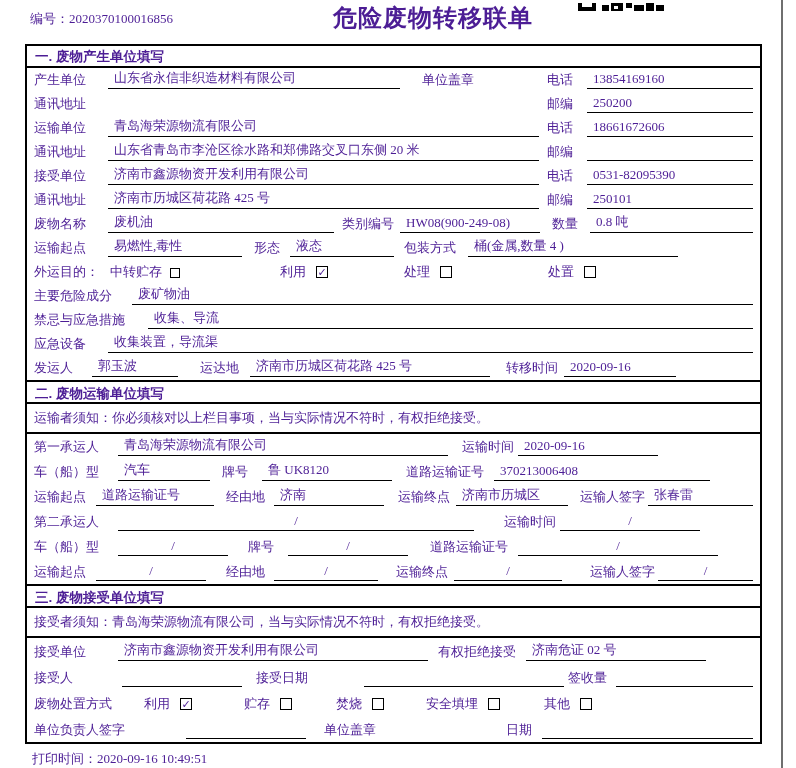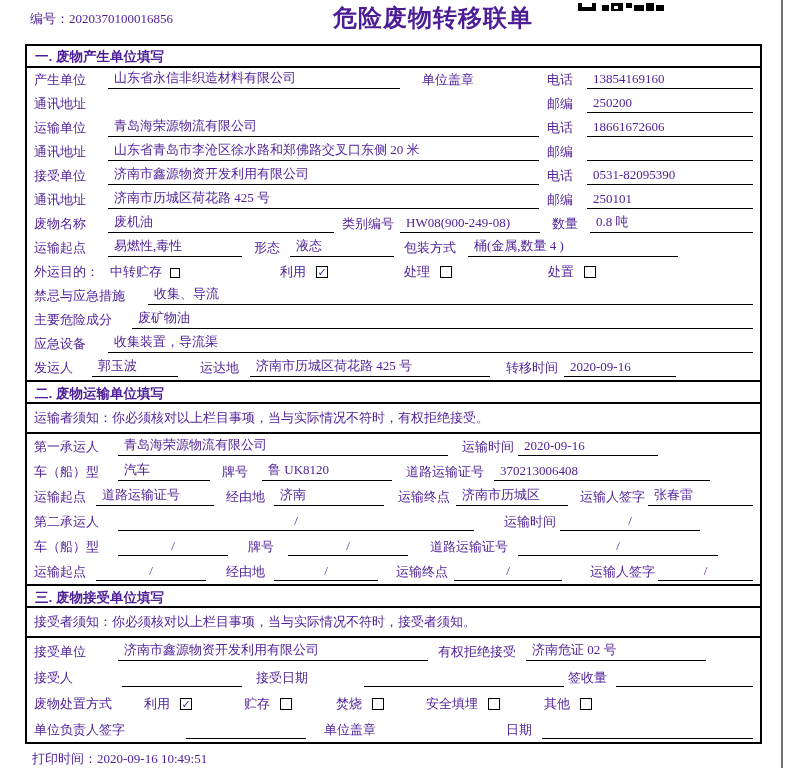--- a/index.html
+++ b/index.html
@@ -146,27 +146,27 @@
         <span class="cb" style="margin-left:8px;width:10px;height:10px"></span>
         <span class="l" style="margin-left:100px">利用</span>
         <span class="cb" style="margin-left:10px">✓</span>
         <span class="l" style="margin-left:76px">处理</span>
         <span class="cb" style="margin-left:10px"></span>
         <span class="l" style="margin-left:96px">处置</span>
         <span class="cb" style="margin-left:10px"></span>
       </div>
 
       <div class="row h24">
+        <span class="l" style="width:98px">主要危险成分</span>
+        <span class="v flex1">废矿物油</span>
+      </div>
+
+      <div class="row h24">
         <span class="l" style="width:114px">禁忌与应急措施</span>
         <span class="v flex1">收集、导流</span>
-      </div>
-
-      <div class="row h24">
-        <span class="l" style="width:98px">主要危险成分</span>
-        <span class="v flex1">废矿物油</span>
       </div>
 
       <div class="row h24">
         <span class="l" style="width:74px">应急设备</span>
         <span class="v flex1">收集装置，导流渠</span>
       </div>
 
       <div class="row h24">
         <span class="l" style="width:58px">发运人</span>
         <span class="v" style="width:86px">郭玉波</span>
@@ -227,21 +227,21 @@
         <span class="v c" style="width:110px">/</span>
         <span class="l" style="width:48px;margin-left:20px">经由地</span>
         <span class="v c" style="width:104px">/</span>
         <span class="l" style="width:58px;margin-left:18px">运输终点</span>
         <span class="v c" style="width:108px">/</span>
         <span class="l" style="width:68px;margin-left:28px">运输人签字</span>
         <span class="v c flex1">/</span>
       </div>
 
       <div class="sec mid">三. 废物接受单位填写</div>
-      <div class="note">接受者须知：你必须核对以上栏目事项，当与实际情况不符时，接受者须知。</div>
+      <div class="note">接受者须知：青岛海荣源物流有限公司，当与实际情况不符时，有权拒绝接受。</div>
 
       <div class="row h26">
         <span class="l" style="width:84px">接受单位</span>
         <span class="v" style="width:310px">济南市鑫源物资开发利用有限公司</span>
         <span class="l" style="width:88px;margin-left:10px">有权拒绝接受</span>
         <span class="v" style="width:180px">济南危证 02 号</span>
       </div>
 
       <div class="row h26">
         <span class="l" style="width:88px">接受人</span>

